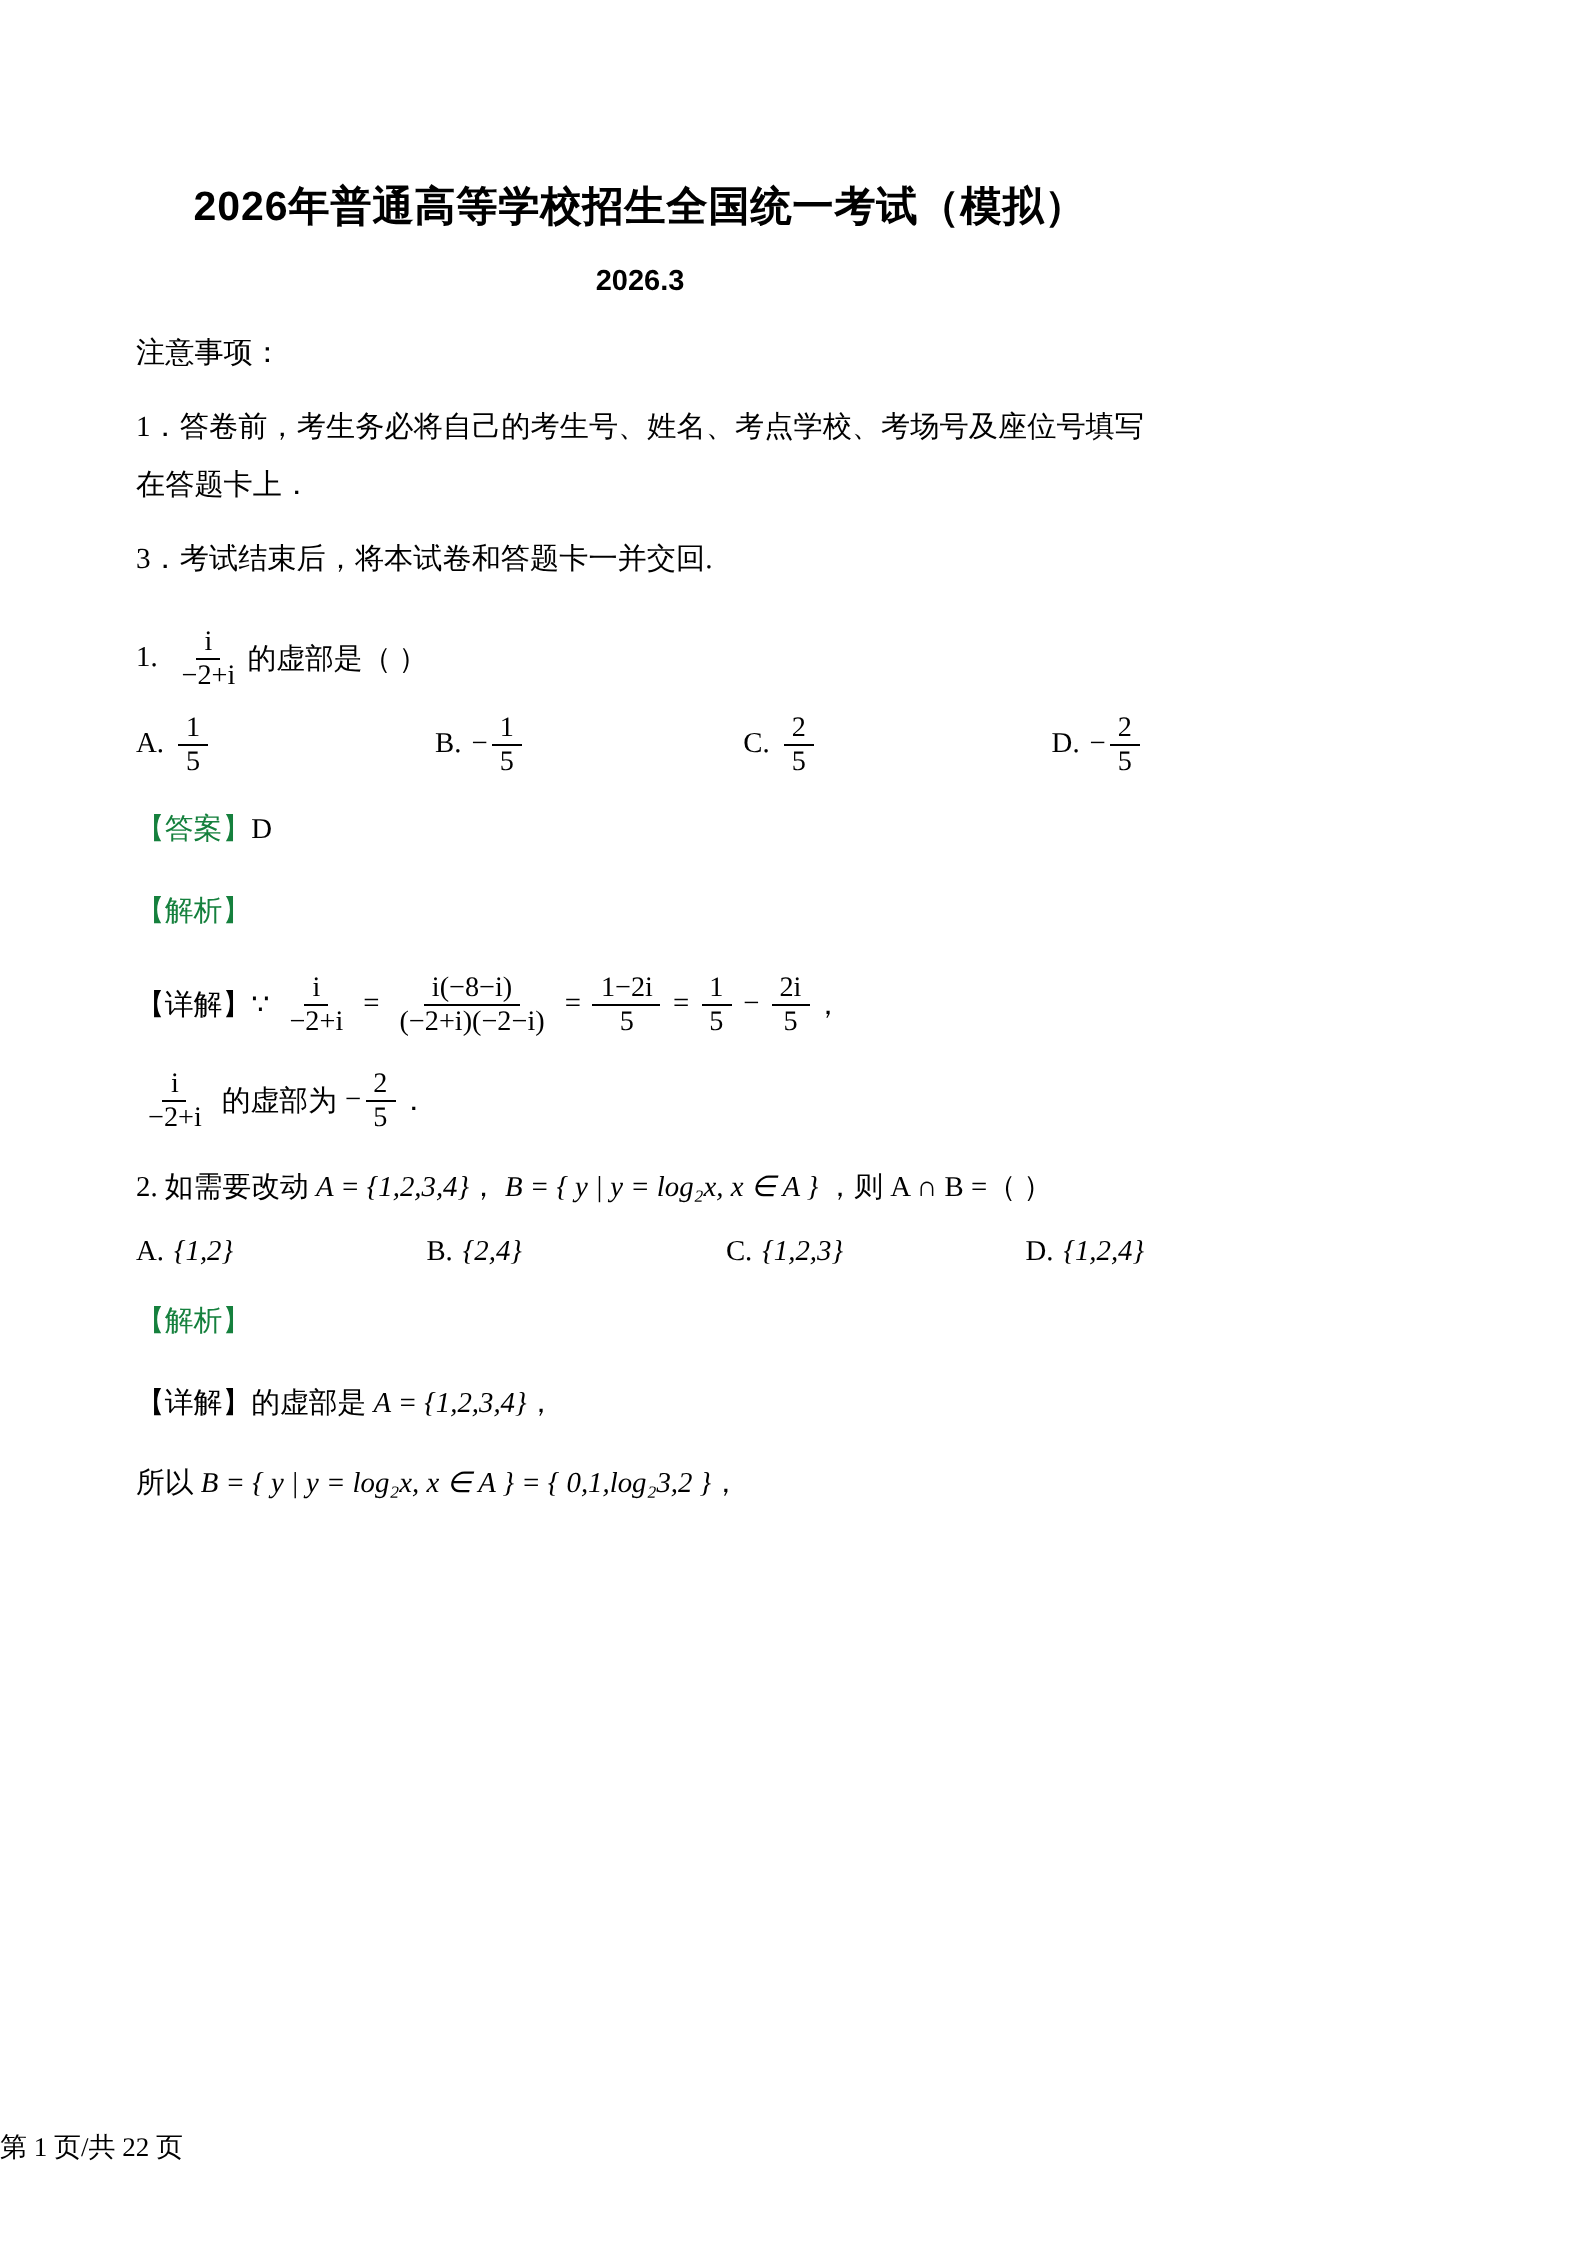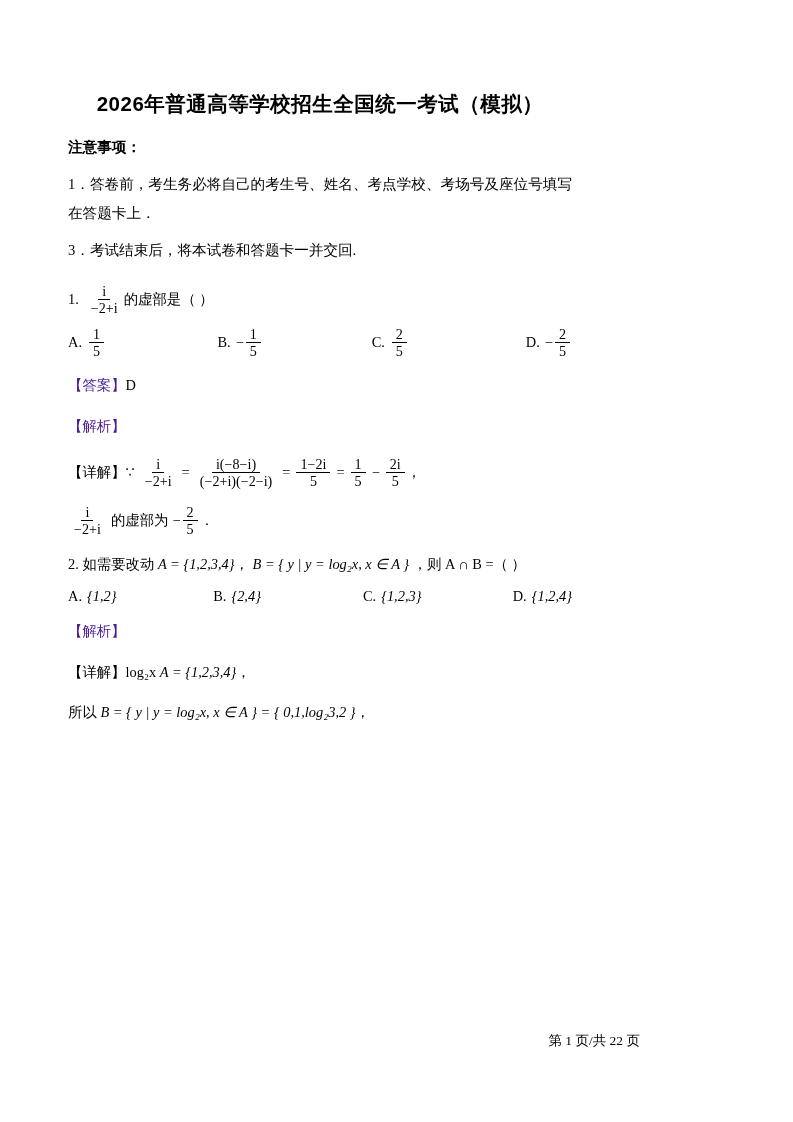--- a/index.html
+++ b/index.html
@@ -45,24 +45,23 @@
     margin: 14px 0 0 0;
   }
   .para {
     font-size: 14.6px;
     line-height: 1.95;
     margin: 9px 0 0 0;
     text-align: justify;
   }
   .para.notice-head {
     margin-top: 14px;
-    font-weight: bold;
   }
   .tag {
-    color: #4c1d95;
+    color: #15803d;
   }
   .ans-line {
     font-size: 14.4px;
     line-height: 1.9;
     margin: 13px 0 0 0;
   }
   .q-line {
     font-size: 14.4px;
     line-height: 1.9;
     margin: 14px 0 0 0;
@@ -114,33 +113,34 @@
   .detail-row2 {
     display: flex;
     align-items: center;
     margin: 14px 0 0 0;
     font-size: 14.4px;
   }
   .footer {
     position: absolute;
     left: 0;
     right: 0;
-    bottom: 72px;
-    text-align: right;
+    bottom: 39px;
+    text-align: left;
     font-family: "Liberation Serif", serif;
     font-size: 13.5px;
   }
   .nowrap { white-space: nowrap; margin-top: 24px; }
 </style>
 </head>
 <body>
 
 <div class="page">
 
   <h1 class="doc-title">2026年普通高等学校招生全国统一考试（模拟）</h1>
+  <div class="doc-date">2026.3</div>
 
   <div class="para notice-head">注意事项：</div>
   <div class="para">1．答卷前，考生务必将自己的考生号、姓名、考点学校、考场号及座位号填写在答题卡上．</div>
   <div class="para">3．考试结束后，将本试卷和答题卡一并交回.</div>
 
 
   <div class="q1-expr">
     <span class="q1-num">1.</span>
     <span class="frac">
       <span class="num">i</span>
@@ -260,21 +260,21 @@
       <span class="lbl">D.</span>
       <span class="ital">{1,2,4}</span>
     </div>
   </div>
 
   <div class="ans-line">
     <span class="tag">【解析】</span>
   </div>
 
   <div class="ans-line">
-    <span>【详解】</span><span>log₂x</span>
+    <span>【详解】</span><span>的虚部是</span>
     <span class="ital nowrap">A = {1,2,3,4}</span><span>，</span>
   </div>
 
   <div class="ans-line">
     <span>所以</span>
     <span class="ital nowrap">B = { y | y = log₂x, x ∈ A } = { 0,1,log₂3,2 }</span><span>，</span>
   </div>
 
   <div class="footer">第 1 页/共 22 页</div>
 </div>

